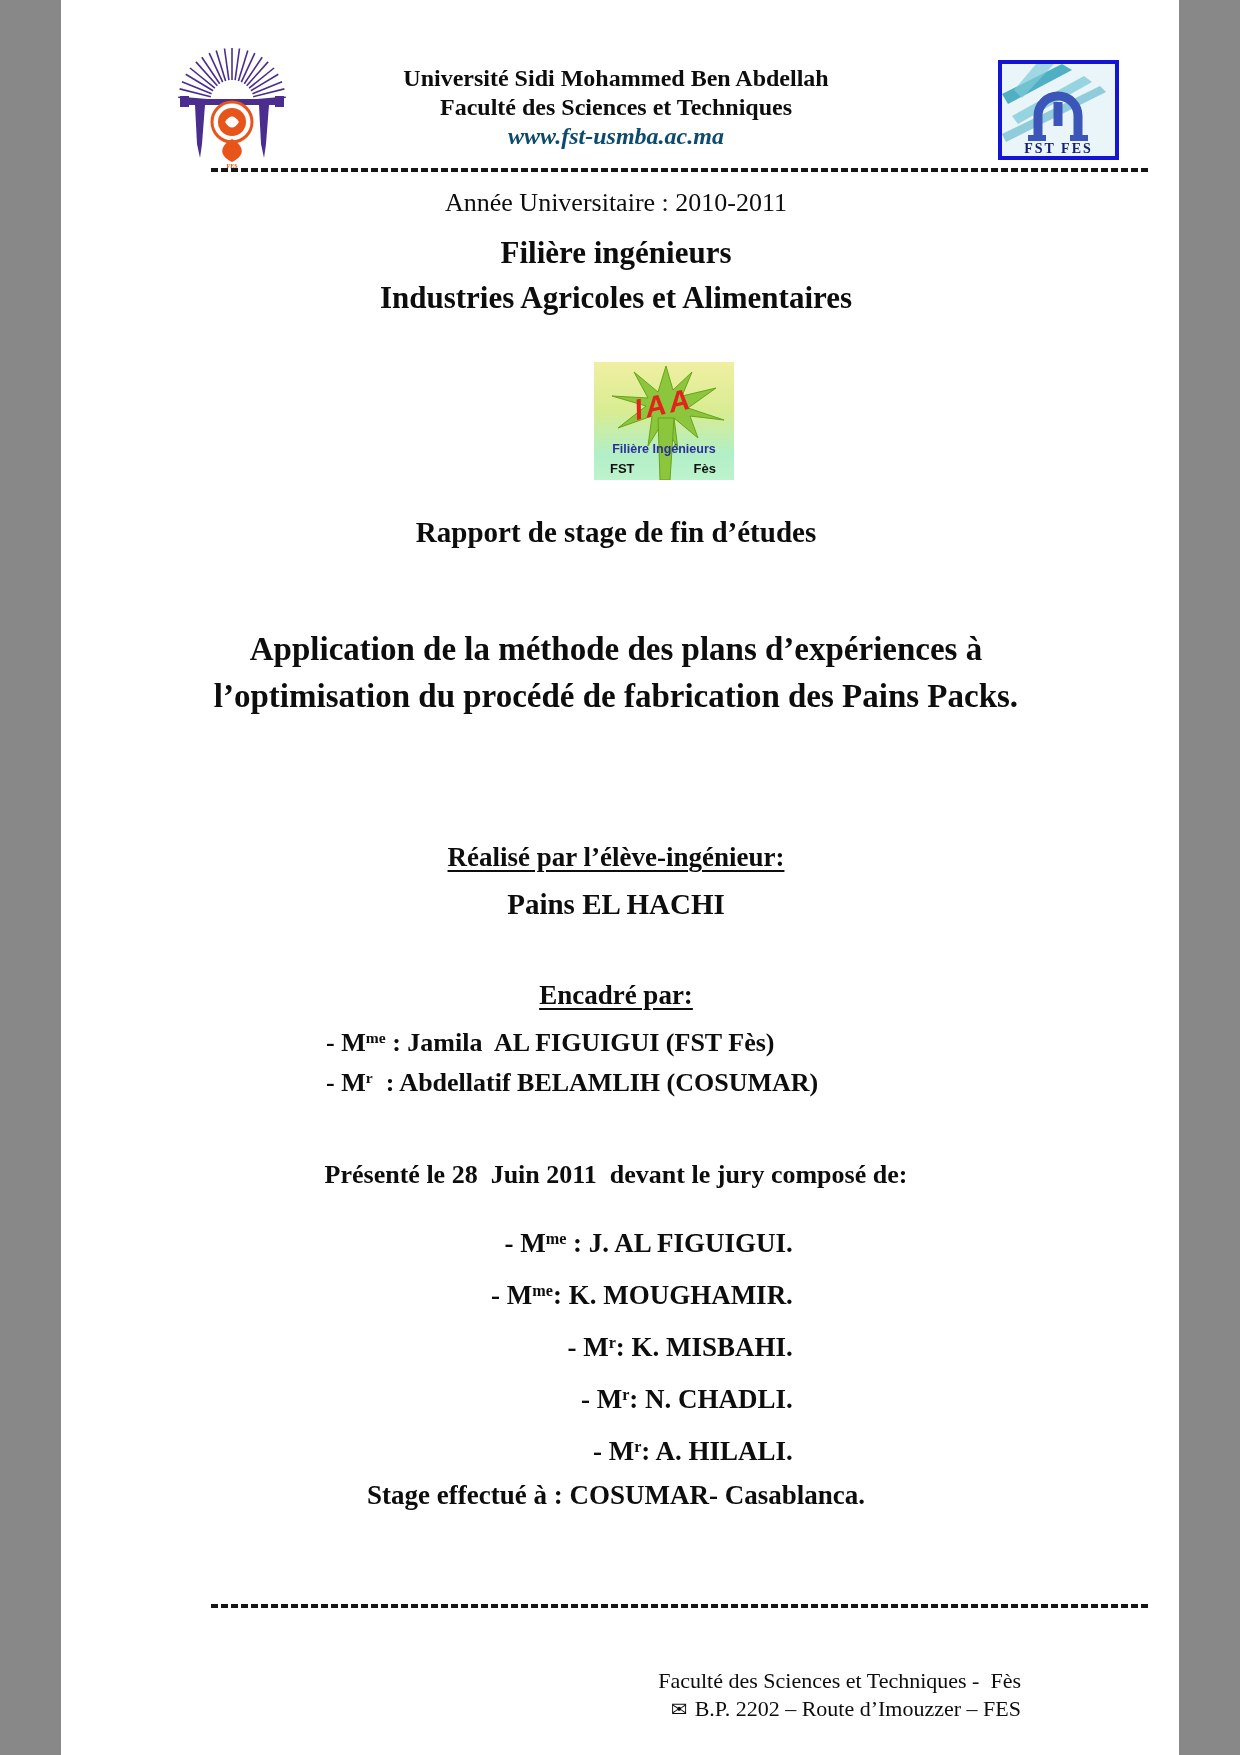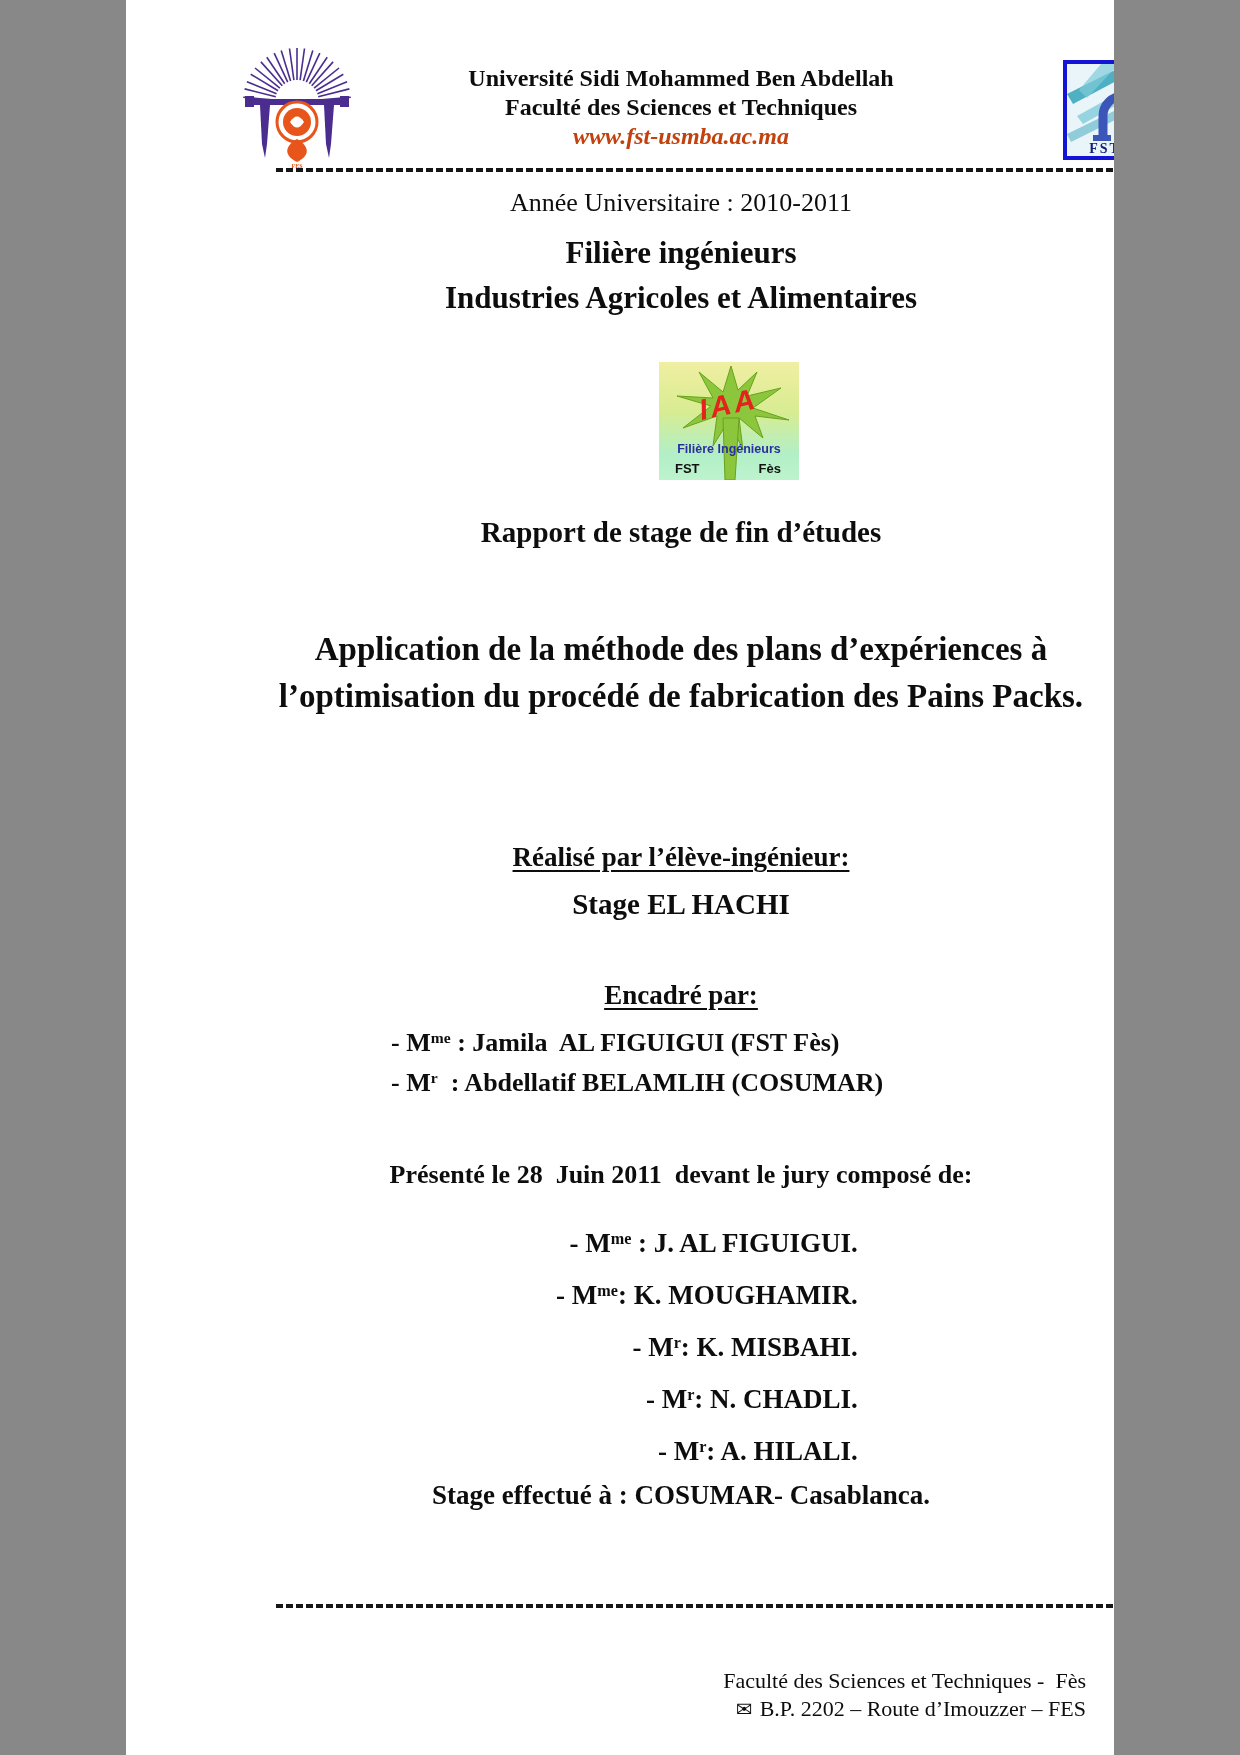--- a/index.html
+++ b/index.html
@@ -1,28 +1,28 @@
 <!DOCTYPE html>
 <html><head>
 <meta charset="utf-8">
 <style>
   html,body{margin:0;padding:0;background:#888;}
   .page{
-    position:relative;width:988px;height:1755px;margin:0 auto;
+    position:relative;width:1118px;height:1755px;margin:0 auto;
     background:#ffffff;overflow:hidden;
     font-family:"Liberation Serif","DejaVu Serif",serif;color:#0d0d0d;
   }
   .abs{position:absolute;}
   .col{left:150px;width:810px;text-align:center;}
   .pre{white-space:pre;}
   
   .emblem{left:112px;top:44px;width:118px;height:125px;background:#fff;}
   .head-center{left:150px;top:64px;width:810px;text-align:center;
     font-weight:bold;font-size:24px;line-height:29px;}
-  .weblink{color:#c2410c;font-style:italic;font-weight:bold;cursor:pointer;}
+  .weblink{color:#0c4a6e;font-style:italic;font-weight:bold;cursor:pointer;}
   .fst-logo{left:937px;top:60px;width:121px;height:100px;
     border:4px solid #1414d6;box-sizing:border-box;background:#fde047;}
   .fst-logo svg{display:block;width:100%;height:100%;}
   
   .dash{left:150px;width:940px;height:4px;
     background:repeating-linear-gradient(90deg,#161616 0 7px,transparent 7px 10px);}
   .dash.top{top:168px;}
   .dash.bottom{top:1604px;}
   
   .annee{top:188px;font-size:26px;}
@@ -139,21 +139,21 @@
   </div>
 
   <div class="abs col rapport">Rapport de stage de fin d’études</div>
 
   <div class="abs col main-title">
     <div>Application de la méthode des plans d’expériences à</div>
     <div>l’optimisation du procédé de fabrication des Pains Packs.</div>
   </div>
 
   <div class="abs col heading-u realise">Réalisé par l’élève-ingénieur:</div>
-  <div class="abs col name">Stage EL HACHI</div>
+  <div class="abs col name">Pains EL HACHI</div>
 
   <div class="abs col heading-u encadre">Encadré par:</div>
   <div class="abs supervisors">
     <div class="pre"><span>- M</span><sup class="msup">me</sup><span> : Jamila  AL FIGUIGUI (FST Fès)</span></div>
     <div class="pre"><span>- M</span><sup class="msup">r</sup><span>  : Abdellatif BELAMLIH (COSUMAR)</span></div>
   </div>
 
   <div class="abs col presente pre">Présenté le 28  Juin 2011  devant le jury composé de:</div>
   <div class="abs jury">
     <div class="jury-item pre"><span>- M</span><sup class="msup">me</sup><span> : J. AL FIGUIGUI.</span></div>

